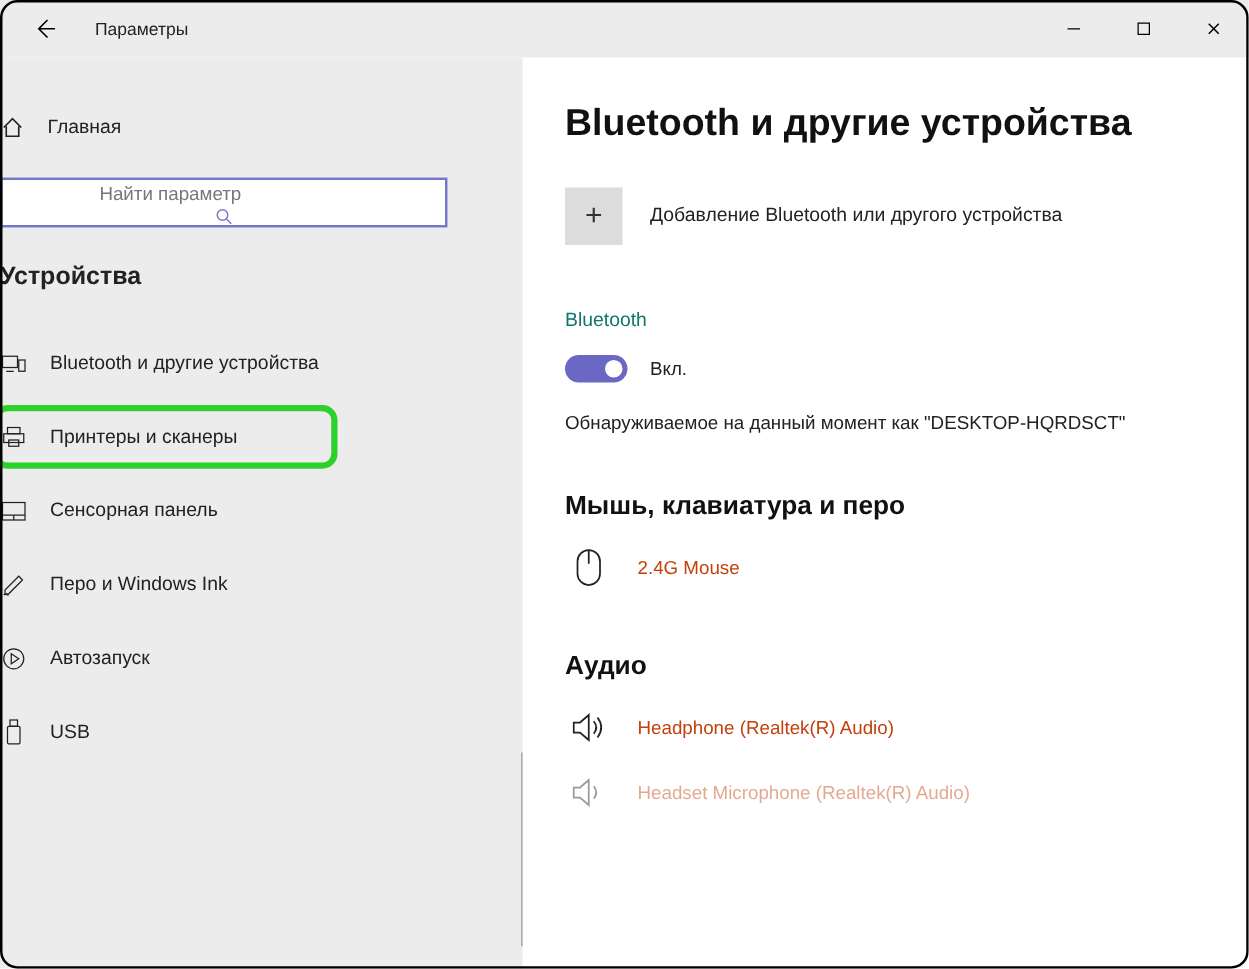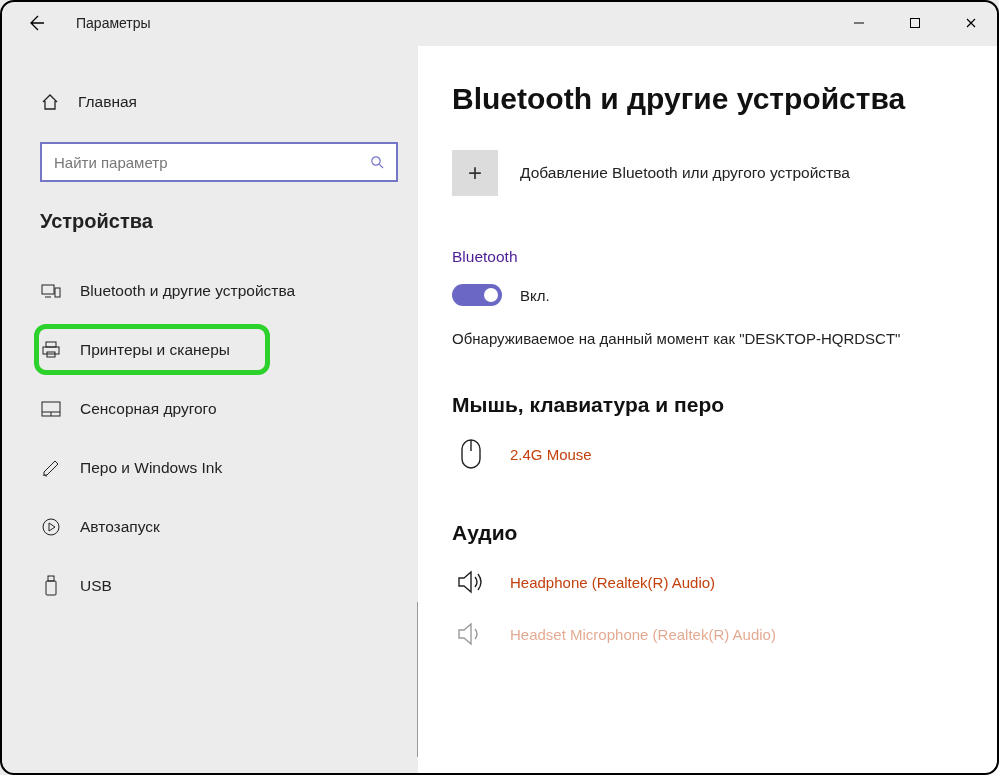--- a/index.html
+++ b/index.html
@@ -5,41 +5,41 @@
 * { box-sizing: border-box; margin: 0; padding: 0; font-family: "Segoe UI", Arial, sans-serif; }
 body { width: 999px; height: 775px; background: #fff; overflow: hidden; position: relative; }
 .outer-border { position: absolute; top: 0; left: 0; width: 999px; height: 775px; border: 2px solid #000; border-radius: 14px; pointer-events: none; }
 .window { display: flex; flex-direction: column; height: 100%; }
 .titlebar { height: 46px; display: flex; align-items: center; background: #ececec; }
 .back-btn { width: 44px; height: 44px; display: flex; align-items: center; justify-content: center; margin-left: 14px; cursor: pointer; }
 .app-title { margin-left: 18px; font-size: 14px; color: #222; }
 .win-controls { margin-left: auto; display: flex; }
 .win-btn { width: 56px; height: 44px; display: flex; align-items: center; justify-content: center; cursor: pointer; font-size: 14px; color: #000; }
 .content { flex: 1; display: flex; overflow: hidden; }
-.sidebar { width: 418px; background: #ececec; padding-top: 38px; padding-left: 40px; padding-right: 18px; position: relative; }
+.sidebar { width: 418px; background: #ececec; padding-top: 38px; padding-right: 18px; position: relative; }
 .home-row { display: flex; align-items: center; height: 36px; cursor: pointer; }
 .home-row .icon { width: 20px; height: 20px; display: flex; align-items: center; justify-content: center; }
 .home-row .lbl { margin-left: 18px; font-size: 15.5px; color: #222; }
-.searchbox { margin-top: 22px; width: 358px; height: 40px; border: 2px solid #7676c7; background: #fff; display: flex; align-items: center; padding: 0 12px; }
+.searchbox { margin-top: 22px; width: 358px; height: 40px; border: 2px solid #7676c7; background: #fff; display: flex; align-items: center; padding: 0 12px; flex-direction: column; }
 .searchbox input { border: none; outline: none; flex: 1; font-size: 15px; color: #555; background: transparent; }
 .searchbox input::placeholder { color: #777; }
 .search-ico { color: #7676c7; font-size: 14px; }
 .category { margin-top: 28px; font-size: 20px; font-weight: 600; color: #222; }
 .nav { margin-top: 28px; margin-left: -40px; }
 .nav-item { height: 59px; display: flex; align-items: center; padding-left: 40px; cursor: pointer; position: relative; }
 .nav-item .icon { width: 22px; height: 22px; display: flex; align-items: center; justify-content: center; }
 .nav-item .lbl { margin-left: 18px; font-size: 15.5px; color: #222; }
 .highlight-box { position: absolute; left: 34px; right: 130px; top: 4px; bottom: 4px; border: 5px solid #2cd12c; border-radius: 12px; pointer-events: none; }
 .divider { position: absolute; right: 0; top: 556px; bottom: 18px; width: 1px; background: #999; }
 .main { flex: 1; padding: 36px 24px 0 34px; background: #fff; overflow: hidden; }
 h1 { font-size: 30px; font-weight: 600; color: #111; }
 .add-row { display: flex; align-items: center; margin-top: 34px; cursor: pointer; }
 .add-tile { width: 46px; height: 46px; background: #dcdcdc; display: flex; align-items: center; justify-content: center; font-size: 24px; color: #333; }
 .add-lbl { margin-left: 22px; font-size: 15.5px; color: #222; }
-.subhead { margin-top: 52px; font-size: 15.5px; color: #4c1d95; }
+.subhead { margin-top: 52px; font-size: 15.5px; color: #0f766e; }
 .toggle-row { margin-top: 18px; display: flex; align-items: center; }
 .toggle { width: 50px; height: 22px; border-radius: 12px; background: #6a68c4; position: relative; cursor: pointer; }
 .toggle .knob { position: absolute; right: 4px; top: 4px; width: 14px; height: 14px; border-radius: 50%; background: #fff; }
 .toggle-lbl { margin-left: 18px; font-size: 15px; color: #222; }
 .discover { margin-top: 22px; font-size: 15px; color: #222; max-width: 460px; line-height: 1.4; }
 h2 { margin-top: 44px; font-size: 21px; font-weight: 600; color: #111; }
 .device-row { display: flex; align-items: center; margin-top: 14px; height: 46px; cursor: default; }
 .device-row .dicon { width: 38px; height: 38px; display: flex; align-items: center; justify-content: center; }
 .device-row .dlbl { margin-left: 20px; font-size: 15px; color: #c2410c; }
 svg { display: block; }
@@ -120,21 +120,21 @@
           <div class="highlight-box"></div>
         </div>
         <div class="nav-item">
           <span class="icon">
               <svg width="20" height="16" viewBox="0 0 20 16">
                 <rect x="1" y="1" width="18" height="14" stroke="#222" fill="none"></rect>
                 <line x1="1" y1="11" x2="19" y2="11" stroke="#222"></line>
                 <line x1="10" y1="11" x2="10" y2="15" stroke="#222"></line>
               </svg>
             </span>
-          <span class="lbl">Сенсорная другого</span>
+          <span class="lbl">Сенсорная панель</span>
         </div>
         <div class="nav-item">
           <span class="icon">
               <svg width="20" height="20" viewBox="0 0 20 20">
                 <path d="M3 17 L6 17 L17 6 L14 3 L3 14 Z" stroke="#222" fill="none"></path>
                 <path d="M2 18 C4 16 3 18 6 18" stroke="#222" fill="none"></path>
               </svg>
             </span>
           <span class="lbl">Перо и Windows Ink</span>
         </div>

